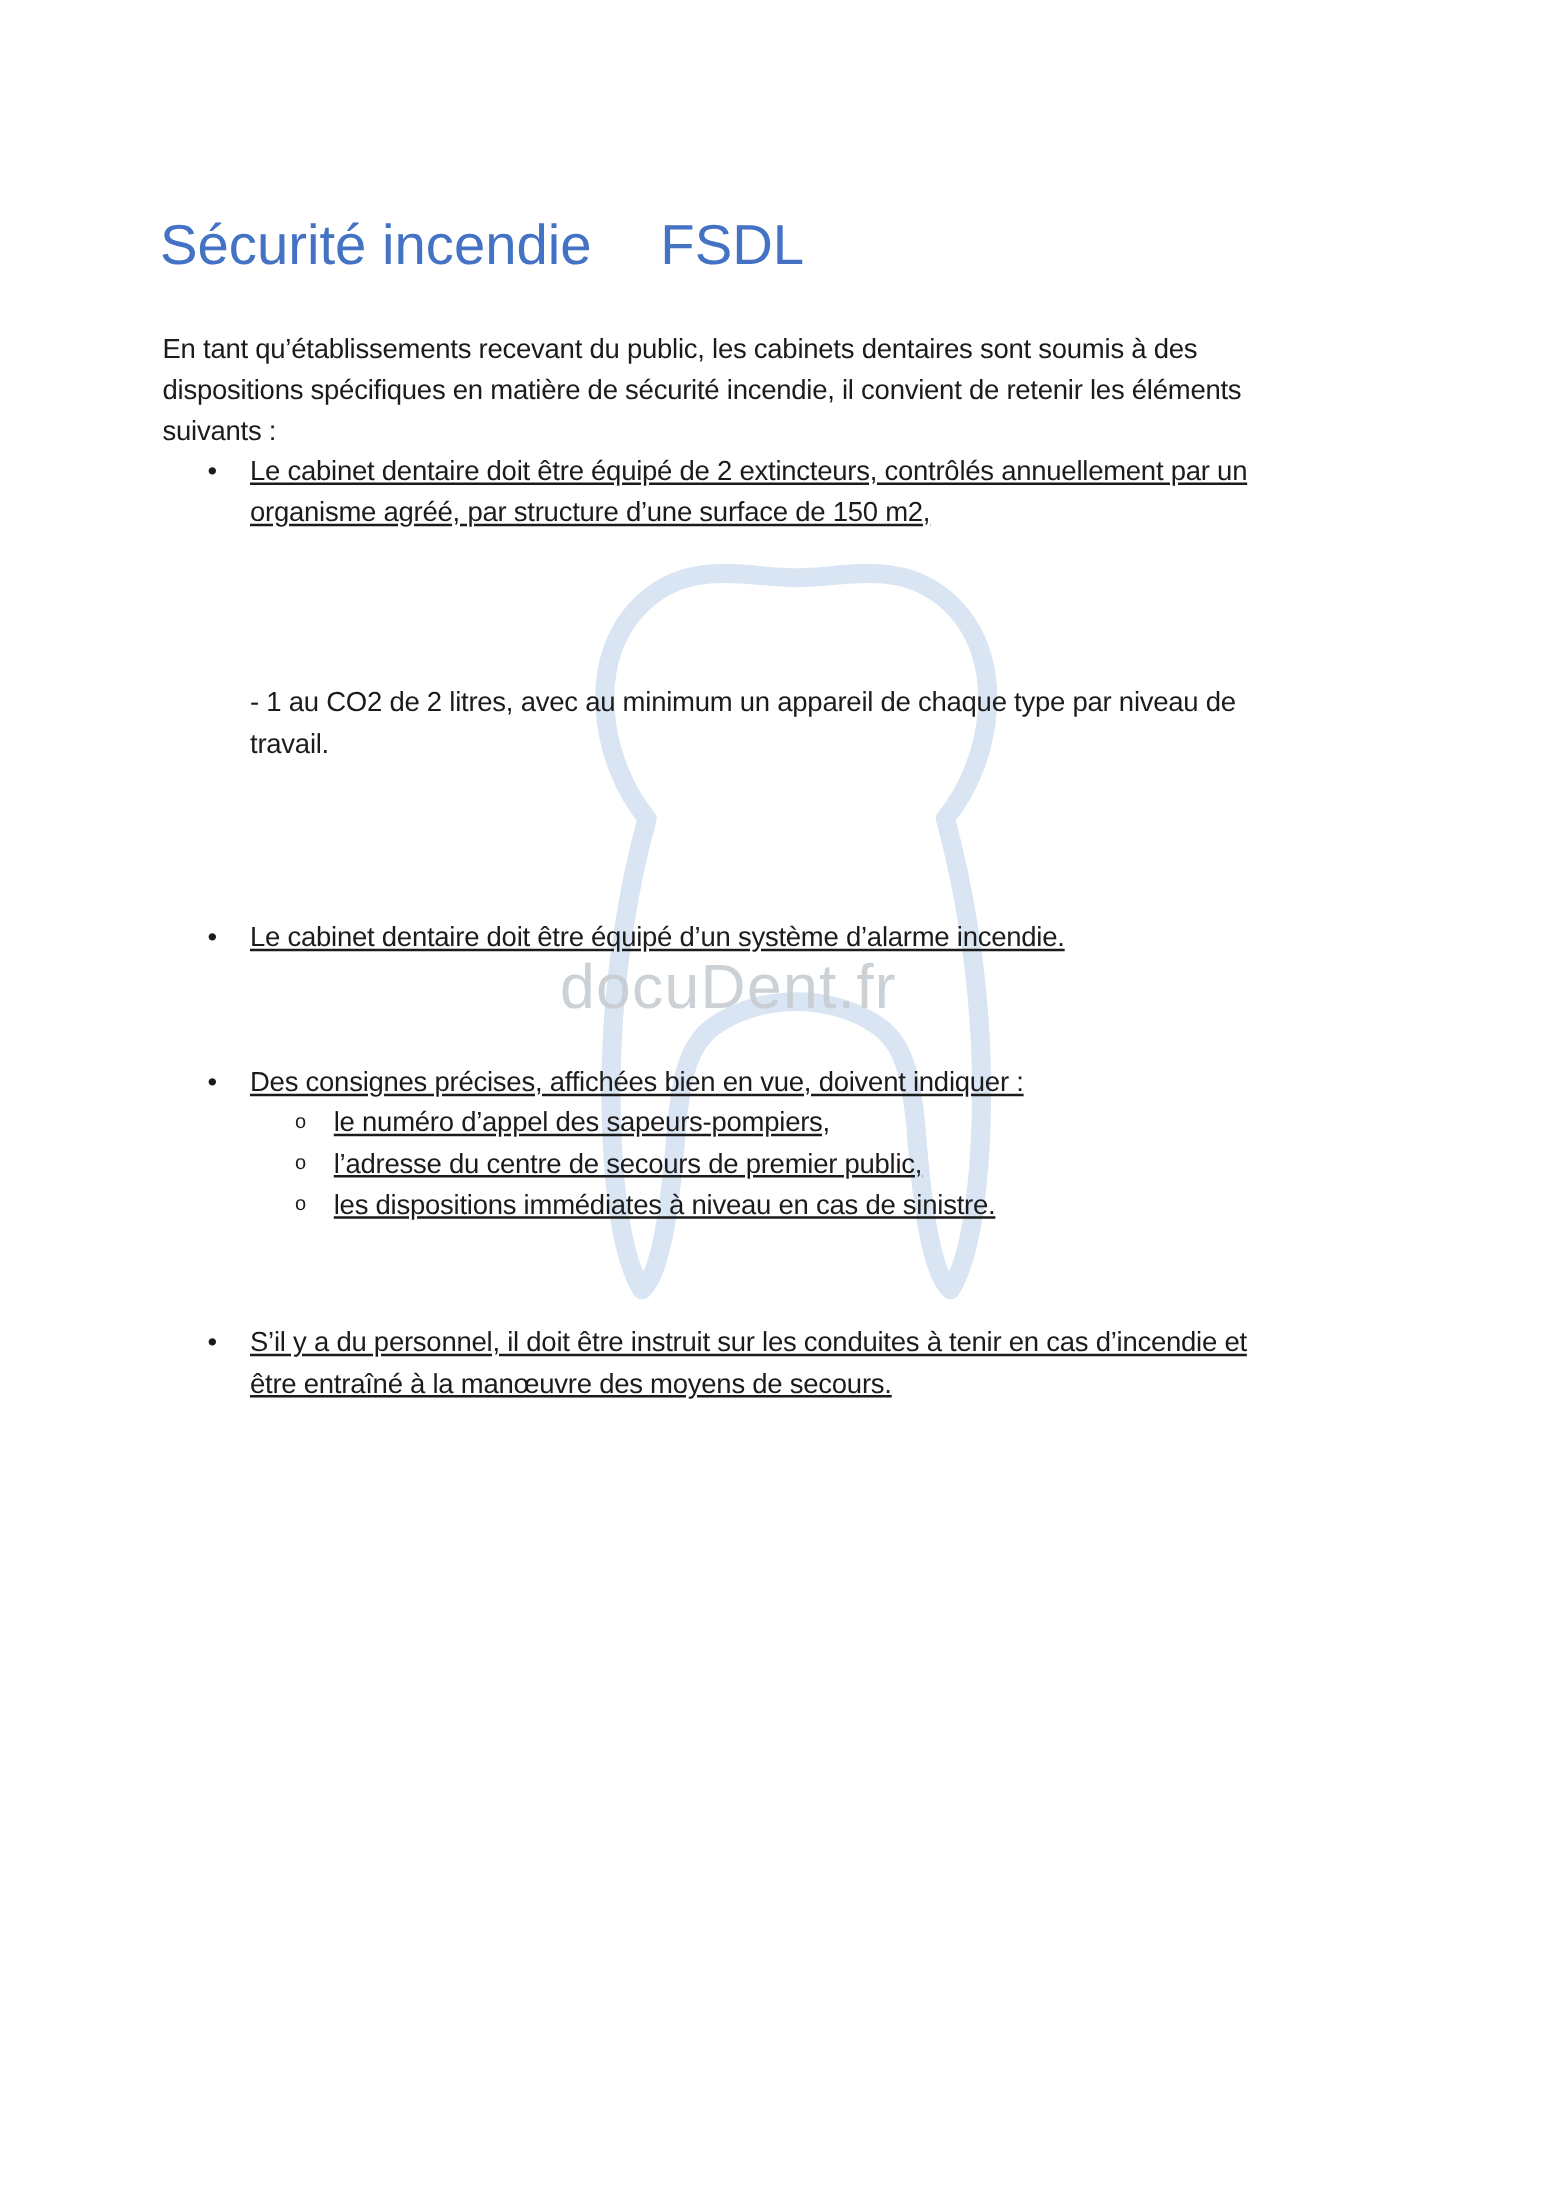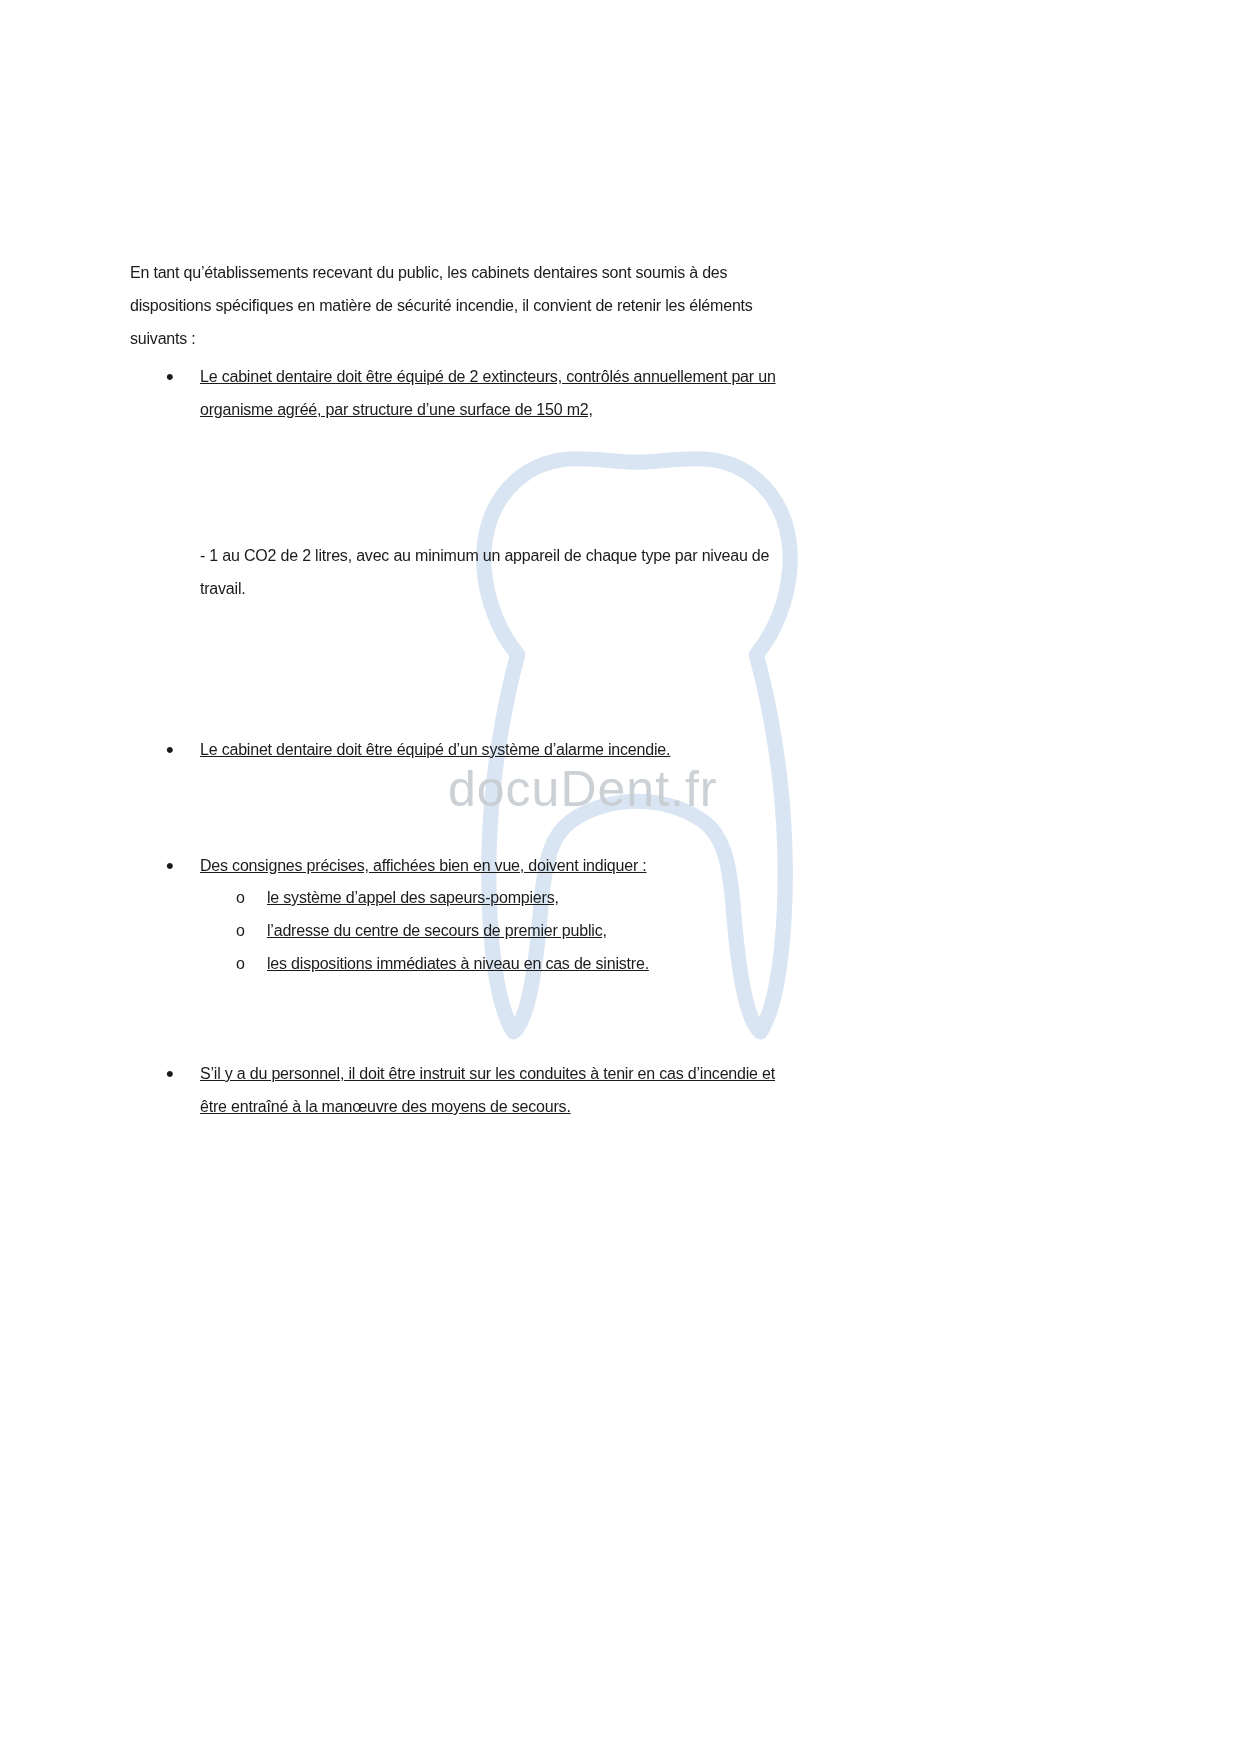--- a/index.html
+++ b/index.html
@@ -27,21 +27,21 @@
   }
   
   .content{position:absolute;inset:0;z-index:1;}
   .doc-title{
     position:absolute;left:128px;top:140px;
     font-size:45px;line-height:1.15;font-weight:400;
     color:var(--title-color);white-space:nowrap;
   }
   .doc-title .suffix{margin-left:55px;}
   .body-text{
-    font-size:16px;line-height:33px;letter-spacing:-0.2px;
+    font-size:22px;line-height:33px;letter-spacing:-0.2px;
     color:var(--body-color);white-space:pre-line;
   }
   .block{position:absolute;}
   .intro{left:130px;top:240px;width:1000px;}
   .li{display:flex;align-items:flex-start;}
   .li-marker{
     flex:0 0 34px;width:34px;font-size:22px;line-height:33px;
     letter-spacing:0;white-space:normal;
   }
   .li-body{flex:1;text-decoration:underline;}
@@ -80,20 +80,23 @@
                C 121,438 115,462 111,505
                C 107,558 100,620 84,634
                C 64,602 58,520 60,450
                C 62,380 74,310 88,258 Z" fill="none" stroke="var(--wm-outline)" stroke-width="15" stroke-linejoin="round" stroke-linecap="round"></path>
     </svg>
     <div class="wm-text">docuDent.fr</div>
   </div>
 
   <div class="content">
 
+    <h1 class="doc-title">
+      <span>Sécurité incendie</span><span class="suffix">FSDL</span>
+    </h1>
 
     <p class="block body-text intro">En tant qu’établissements recevant du public, les cabinets dentaires sont soumis à des
 dispositions spécifiques en matière de sécurité incendie, il convient de retenir les éléments
 suivants :</p>
 
     <div class="block bullet-1 li">
       <span class="li-marker body-text">•</span>
       <div class="li-body body-text">Le cabinet dentaire doit être équipé de 2 extincteurs, contrôlés annuellement par un
 organisme agréé, par structure d’une surface de 150 m2,</div>
     </div>
@@ -109,21 +112,21 @@
     </div>
 
     <div class="block bullet-3 li">
       <span class="li-marker body-text">•</span>
       <div class="li-body body-text">Des consignes précises, affichées bien en vue, doivent indiquer :</div>
     </div>
 
     <div class="block sub-list">
       <div class="sub-li">
         <span class="sub-marker">o</span>
-        <div class="li-body body-text">le système d’appel des sapeurs-pompiers,</div>
+        <div class="li-body body-text">le numéro d’appel des sapeurs-pompiers,</div>
       </div>
       <div class="sub-li">
         <span class="sub-marker">o</span>
         <div class="li-body body-text">l’adresse du centre de secours de premier public,</div>
       </div>
       <div class="sub-li">
         <span class="sub-marker">o</span>
         <div class="li-body body-text">les dispositions immédiates à niveau en cas de sinistre.</div>
       </div>
     </div>

